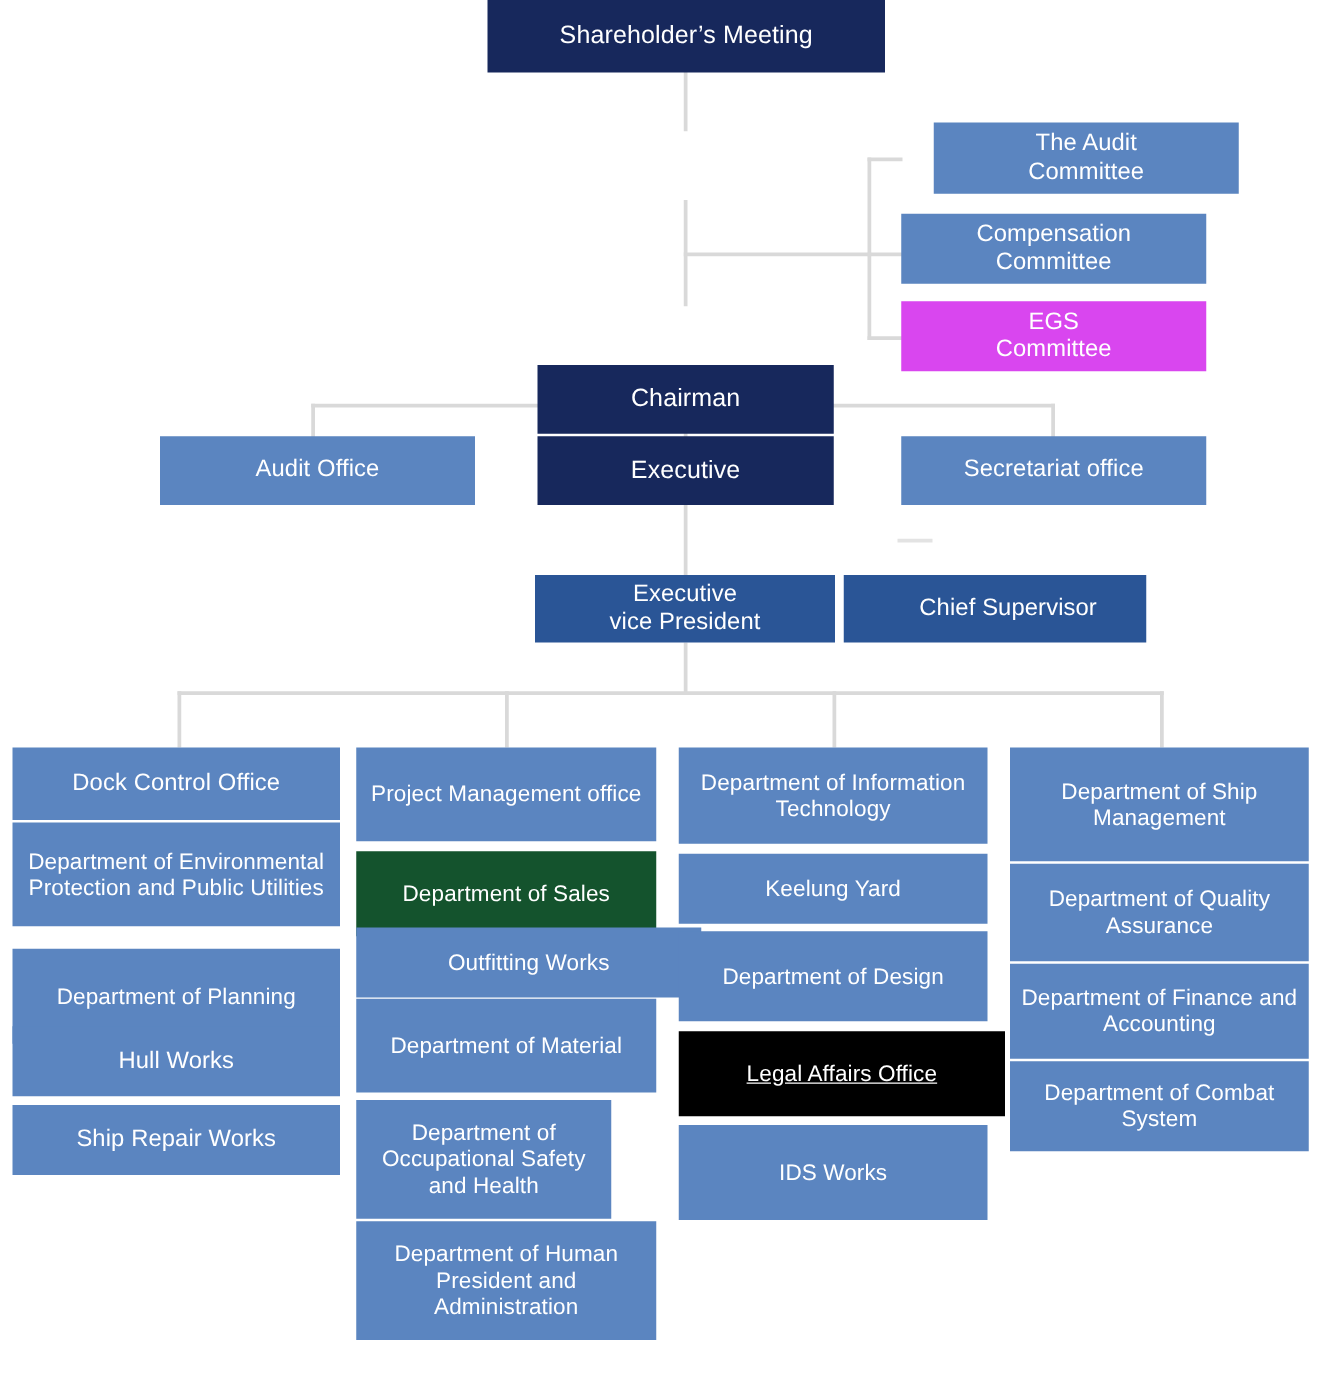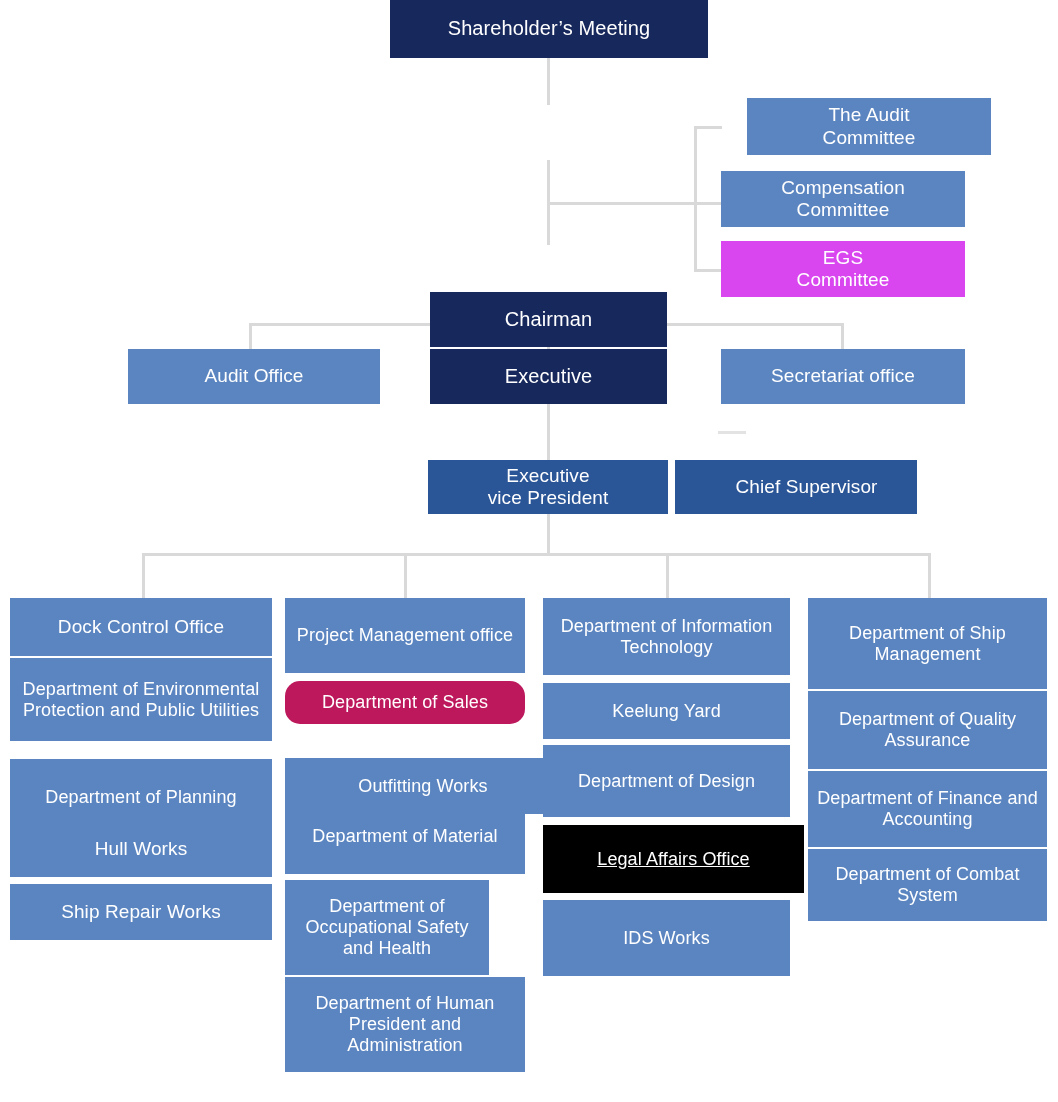--- a/index.html
+++ b/index.html
@@ -120,22 +120,22 @@
     <span>Committee</span>
   </div>
 
   <div class="node light t19" style="left: 10px; top: 598px; width: 262px; height: 58px; background: rgb(91, 133, 192);">Dock Control Office</div>
   <div class="node light t18" style="left: 10px; top: 658px; width: 262px; height: 83px; background: rgb(91, 133, 192);">Department of Environmental Protection and Public Utilities</div>
   <div class="node light t18" style="left: 10px; top: 743px; width: 262px; height: 76px; background: rgb(91, 133, 192); margin-top: 16px;">Department of Planning</div>
   <div class="node light t19" style="left: 10px; top: 821px; width: 262px; height: 56px; background: rgb(91, 133, 192);">Hull Works</div>
   <div class="node light t19" style="left: 10px; top: 884px; width: 262px; height: 56px; background: rgb(91, 133, 192);">Ship Repair Works</div>
 
   <div class="node light t18" style="left: 285px; top: 598px; width: 240px; height: 75px; background: rgb(91, 133, 192);">Project Management office</div>
-  <div class="node light t18" style="left: 285px; top: 681px; width: 240px; height: 43px; background: #be185d; border-radius: 15px;">Department of Sales</div>
-  <div class="node light t18" style="left: 285px; top: 758px; width: 276px; height: 56px; background: rgb(91, 133, 192);">Outfitting Works</div>
+  <div class="node light t18" style="left: 285px; top: 681px; width: 240px; height: 68px; background: #14532d;">Department of Sales</div>
+  <div class="node light t18" style="left: 285px; top: 742px; width: 276px; height: 56px; background: rgb(91, 133, 192);">Outfitting Works</div>
   <div class="node light t18" style="left: 285px; top: 799px; width: 240px; height: 75px; background: rgb(91, 133, 192);">Department of Material</div>
   <div class="node light t18" style="left: 285px; top: 880px; width: 204px; height: 95px; background: rgb(91, 133, 192);">Department of Occupational Safety and Health</div>
   <div class="node light t18" style="left: 285px; top: 977px; width: 240px; height: 95px; background: rgb(91, 133, 192);">Department of Human President and Administration</div>
 
   <div class="node light t18" style="left: 543px; top: 598px; width: 247px; height: 77px; background: rgb(91, 133, 192);">Department of Information Technology</div>
   <div class="node light t18" style="left: 543px; top: 683px; width: 247px; height: 56px; background: rgb(91, 133, 192);">Keelung Yard</div>
   <div class="node light t18" style="left: 543px; top: 745px; width: 247px; height: 72px; background: rgb(91, 133, 192);">Department of Design</div>
   <div class="node light t18" style="left: 543px; top: 825px; width: 261px; height: 68px; background: #000000; text-decoration: underline;">Legal Affairs Office</div>
   <div class="node light t18" style="left: 543px; top: 900px; width: 247px; height: 76px; background: rgb(91, 133, 192);">IDS Works</div>
 

